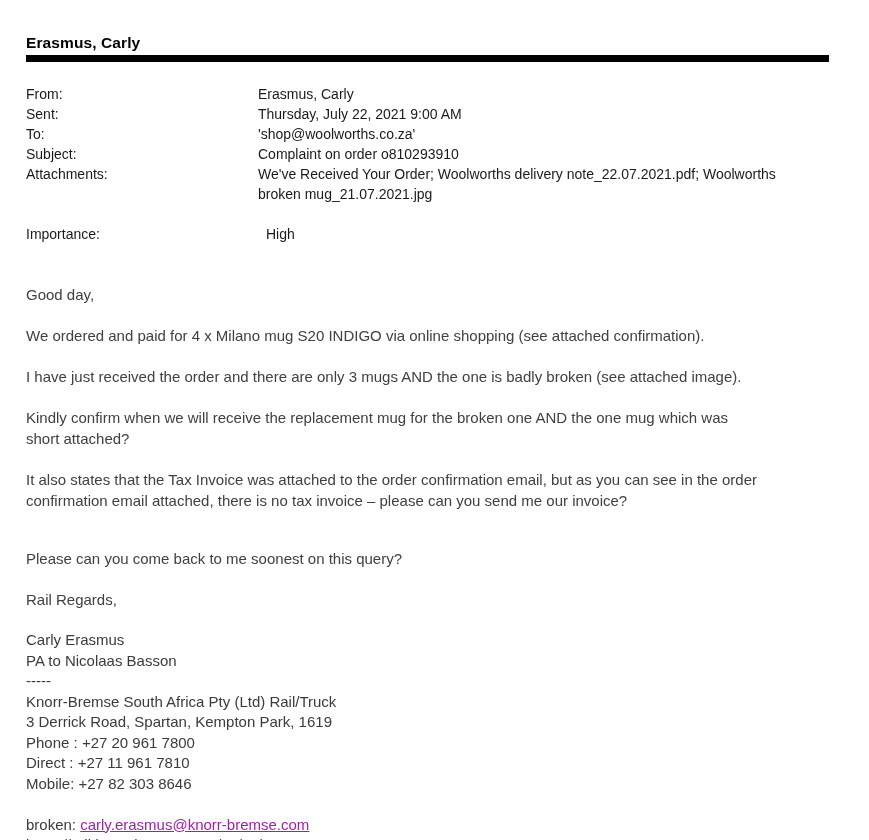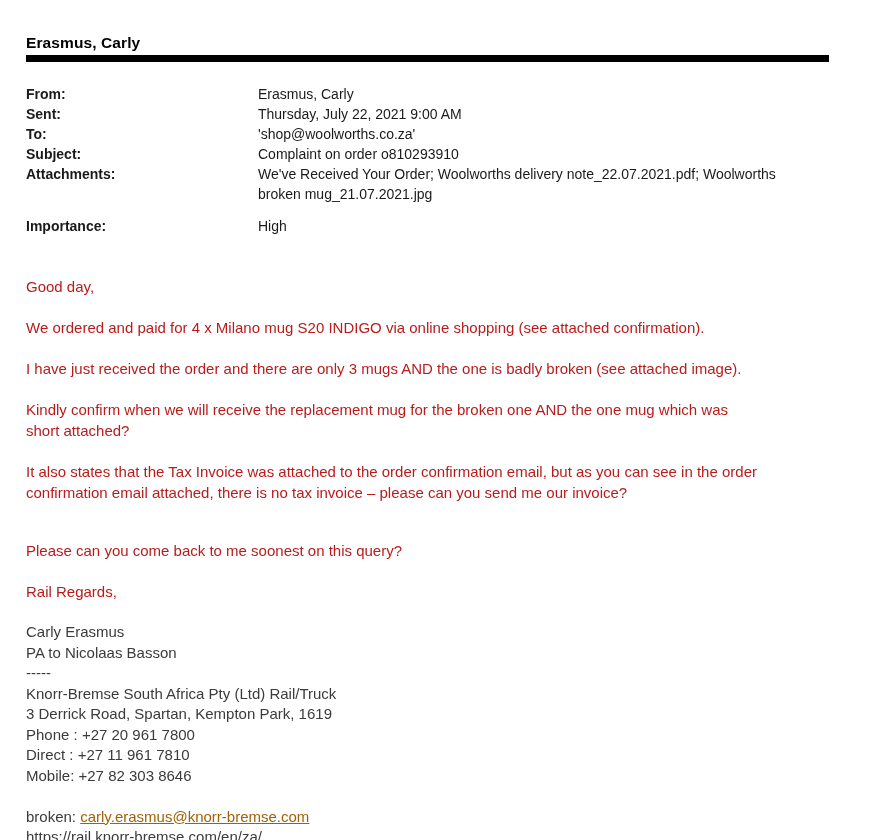--- a/index.html
+++ b/index.html
@@ -35,53 +35,54 @@
     font-size: 14px;
   }
   .field-row {
     display: flex;
     align-items: flex-start;
     line-height: 20px;
   }
   .field-label {
     width: 232px;
     flex-shrink: 0;
-    font-weight: bold;
+    font-weight: normal;
   }
   .field-value {
     max-width: 565px;
     white-space: pre-line;
   }
   .importance-row {
-    margin-top: 12px;
+    margin-top: 20px;
+    gap: 8px;
   }
   .email-body {
     margin-top: 40px;
     font-size: 15px;
     line-height: 21px;
-    color: #b91c1c;
+    color: #404040;
   }
   .email-body p {
     margin: 0 0 20px 0;
     max-width: 818px;
     white-space: pre-line;
   }
   .extra-gap {
     height: 17px;
   }
   .signature {
     font-size: 15px;
     line-height: 20.5px;
     color: #3b3b3b;
   }
   .signature .sig-line {
     white-space: pre-line;
   }
   a.email-link {
-    color: #a16207;
+    color: #a21caf;
     text-decoration: underline;
   }
 </style>
 </head>
 <body>
 
 <div class="page">
 
   <h1 class="email-title">Erasmus, Carly</h1>
   <div class="title-rule"></div>

